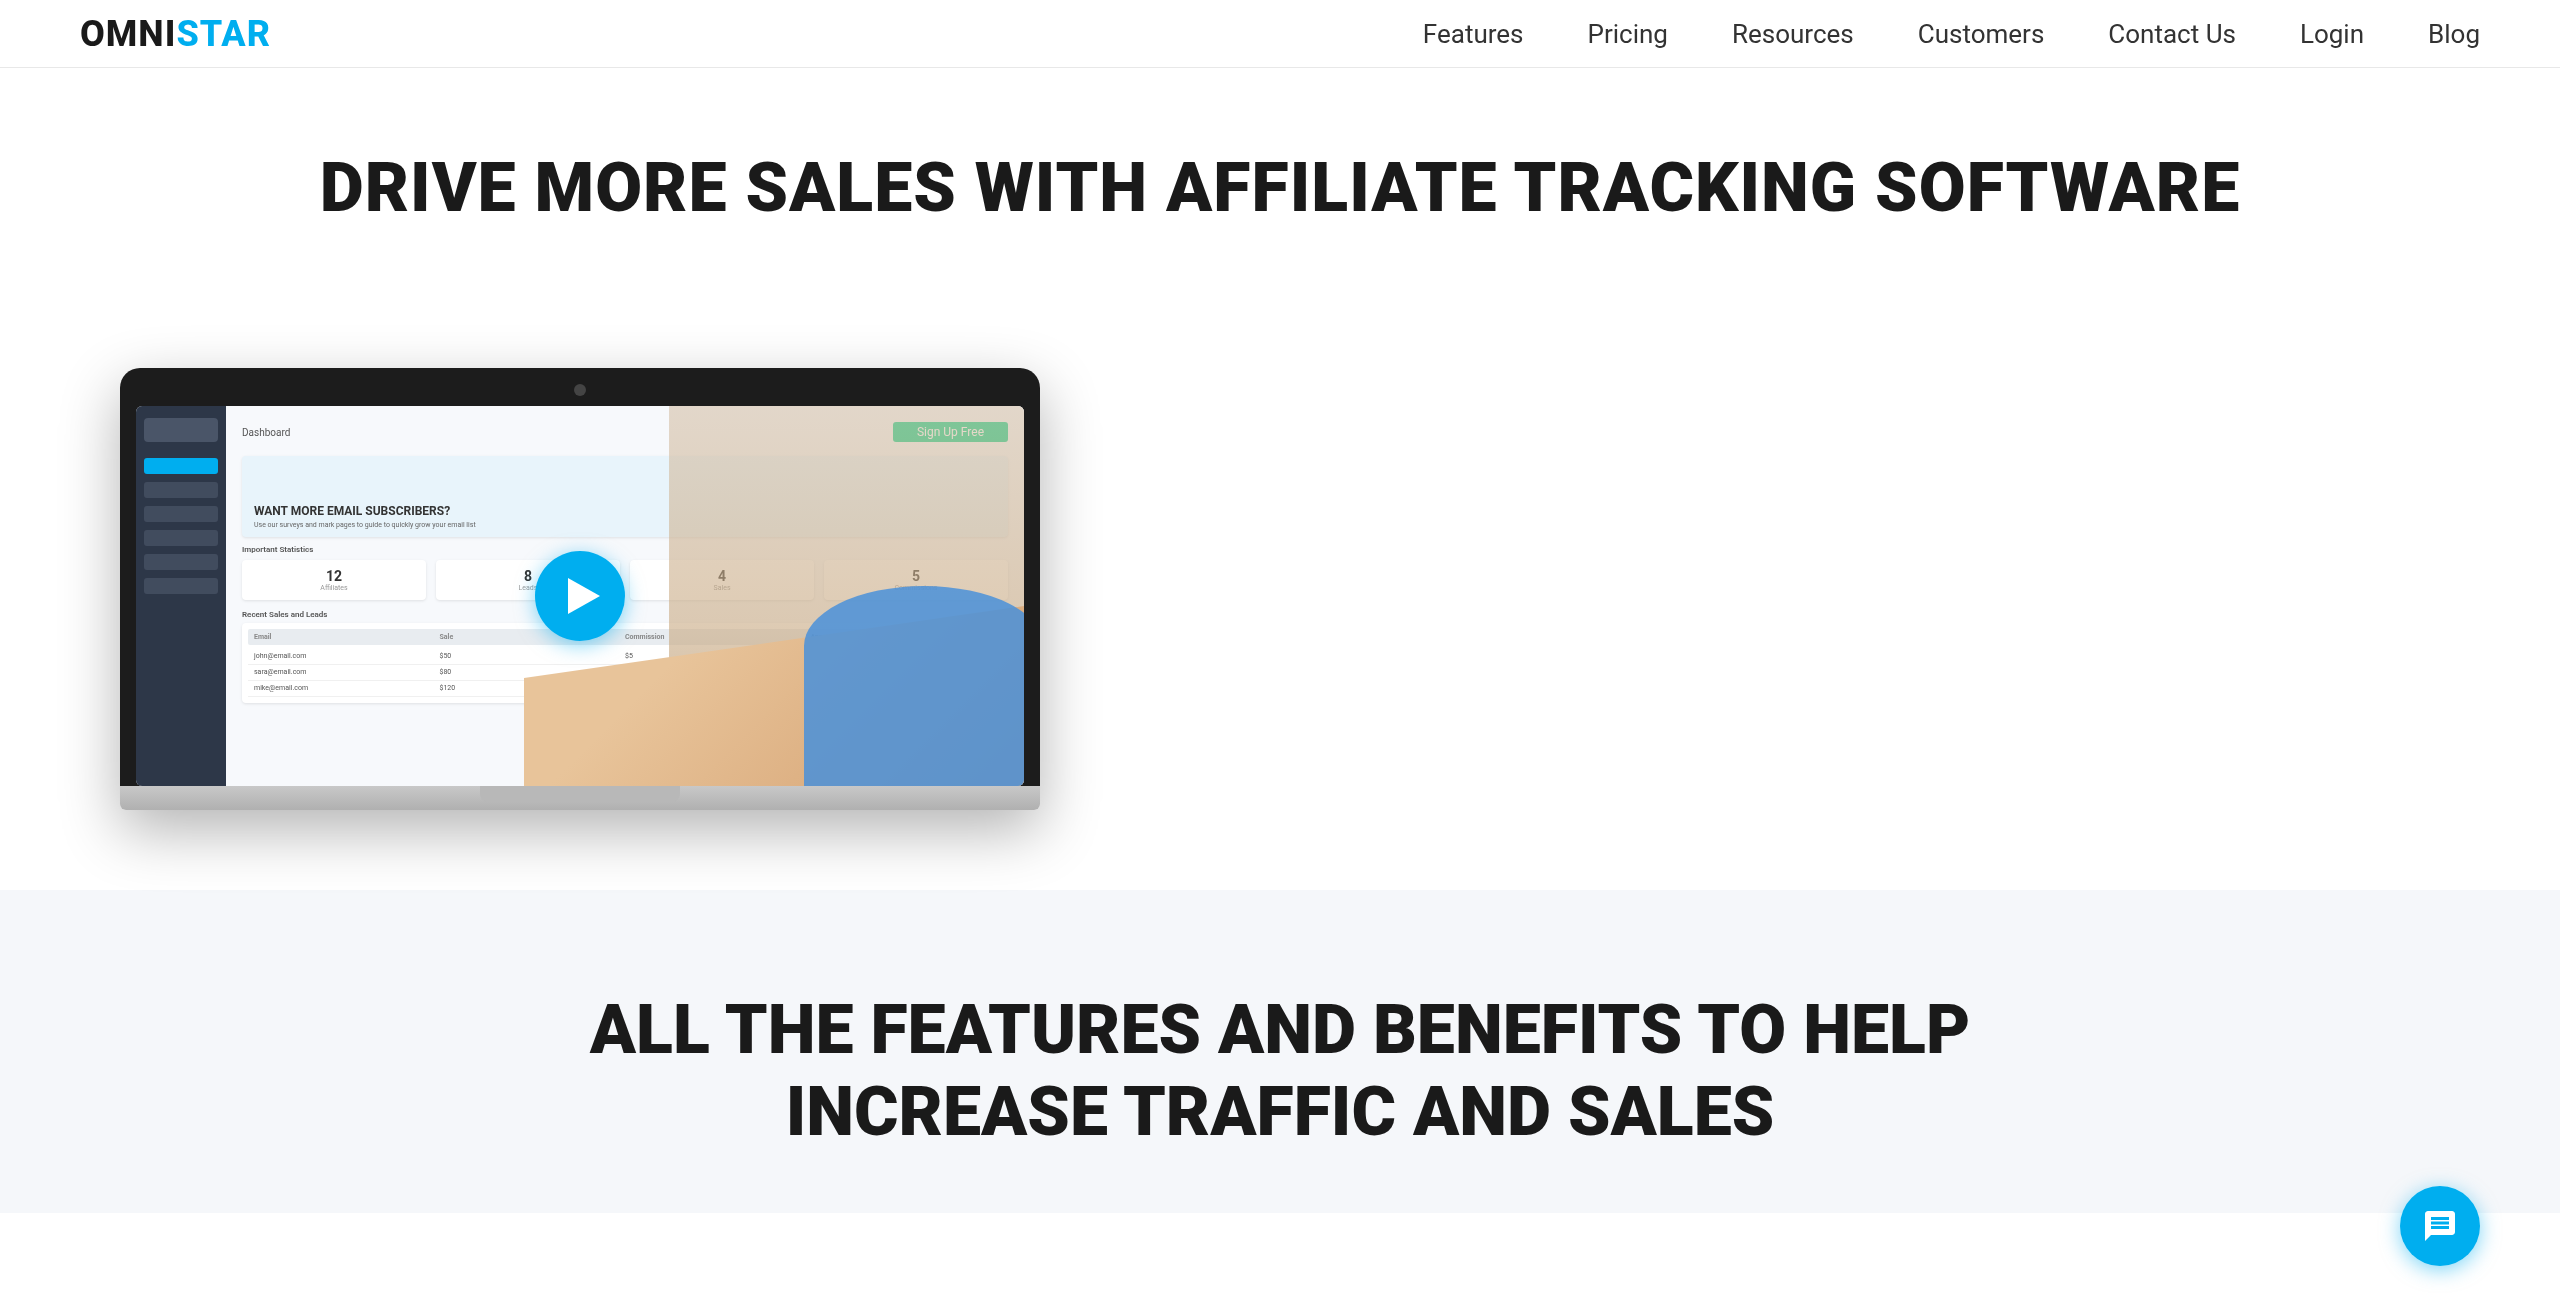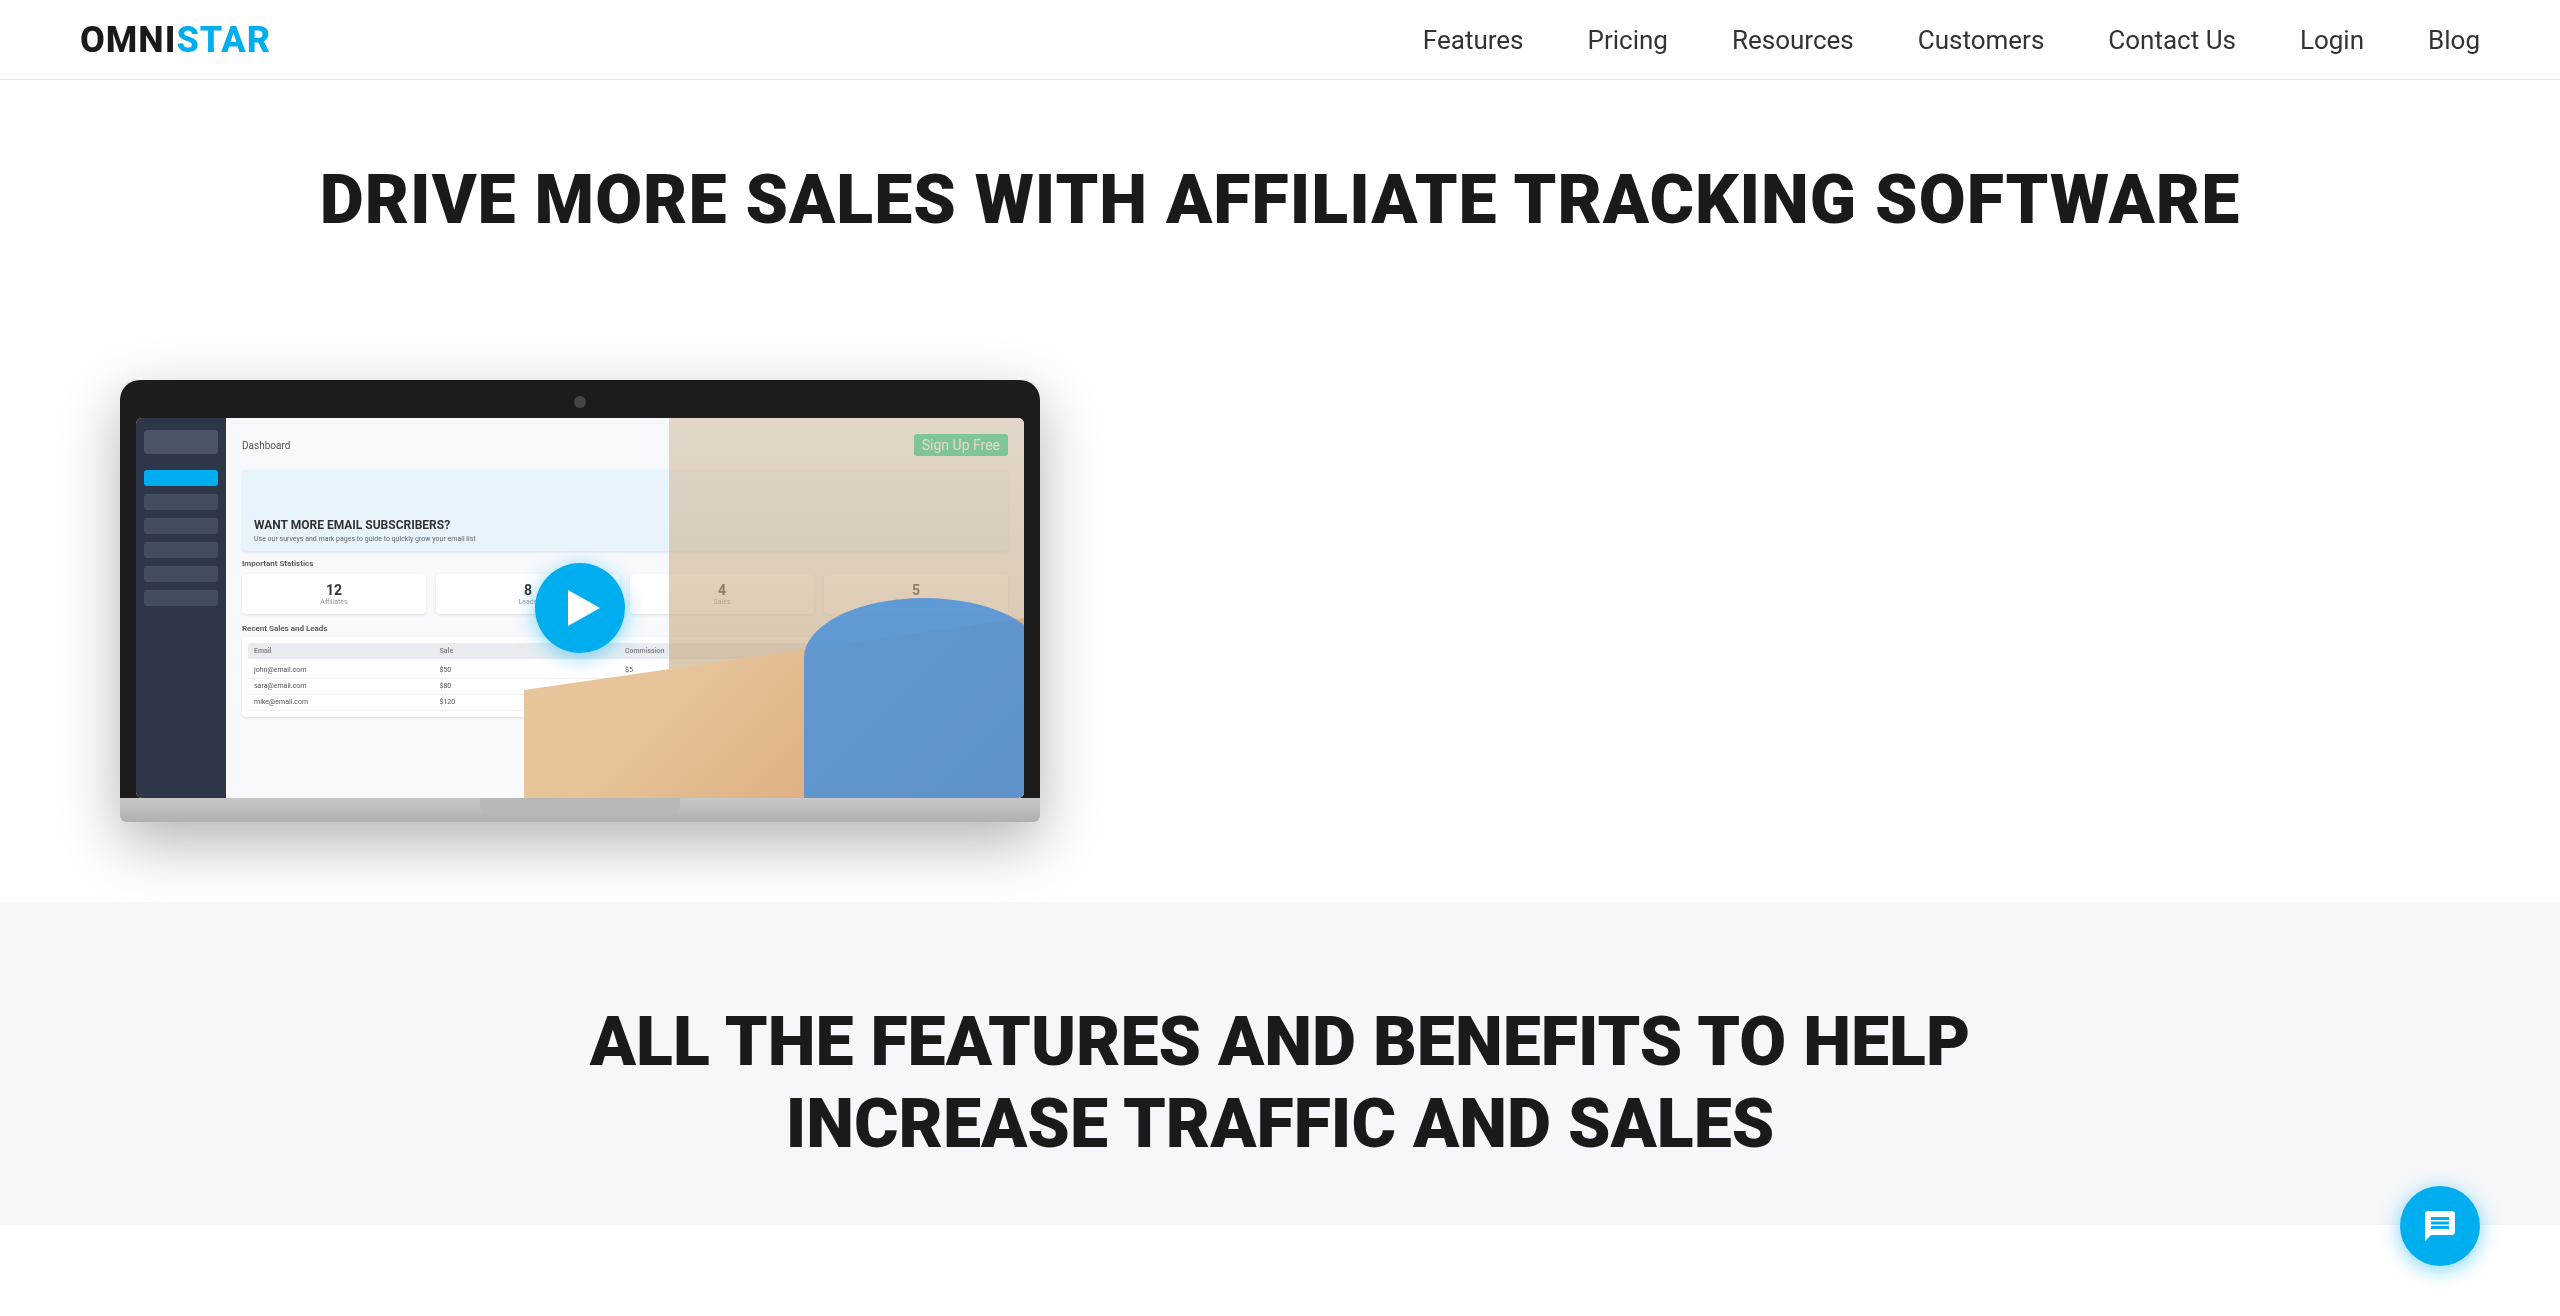--- a/index.html
+++ b/index.html
@@ -16,21 +16,21 @@
       min-height: 1316px;
       overflow-x: hidden;
     }
 
     
     .header {
       display: flex;
       align-items: center;
       justify-content: space-between;
       padding: 0 80px;
-      height: 80px;
+      height: 68px;
       background: #fff;
       border-bottom: 1px solid #e8e8e8;
       position: sticky;
       top: 0;
       z-index: 100;
     }
 
     .logo {
       display: flex;
       align-items: center;
@@ -161,22 +161,22 @@
 
     .dash-title {
       font-size: 10px;
       font-weight: 400;
       color: #555;
     }
 
     .dash-green-btn {
       background: #00d084;
       color: #fff;
-      font-size: 14px;
-      padding: 3px 8px;
+      font-size: 12px;
+      padding: 3px 24px;
       border-radius: 3px;
     }
 
     .dash-card {
       background: #fff;
       border-radius: 4px;
       padding: 10px;
       margin-bottom: 10px;
       box-shadow: 0 1px 3px rgba(0,0,0,0.1);
     }

